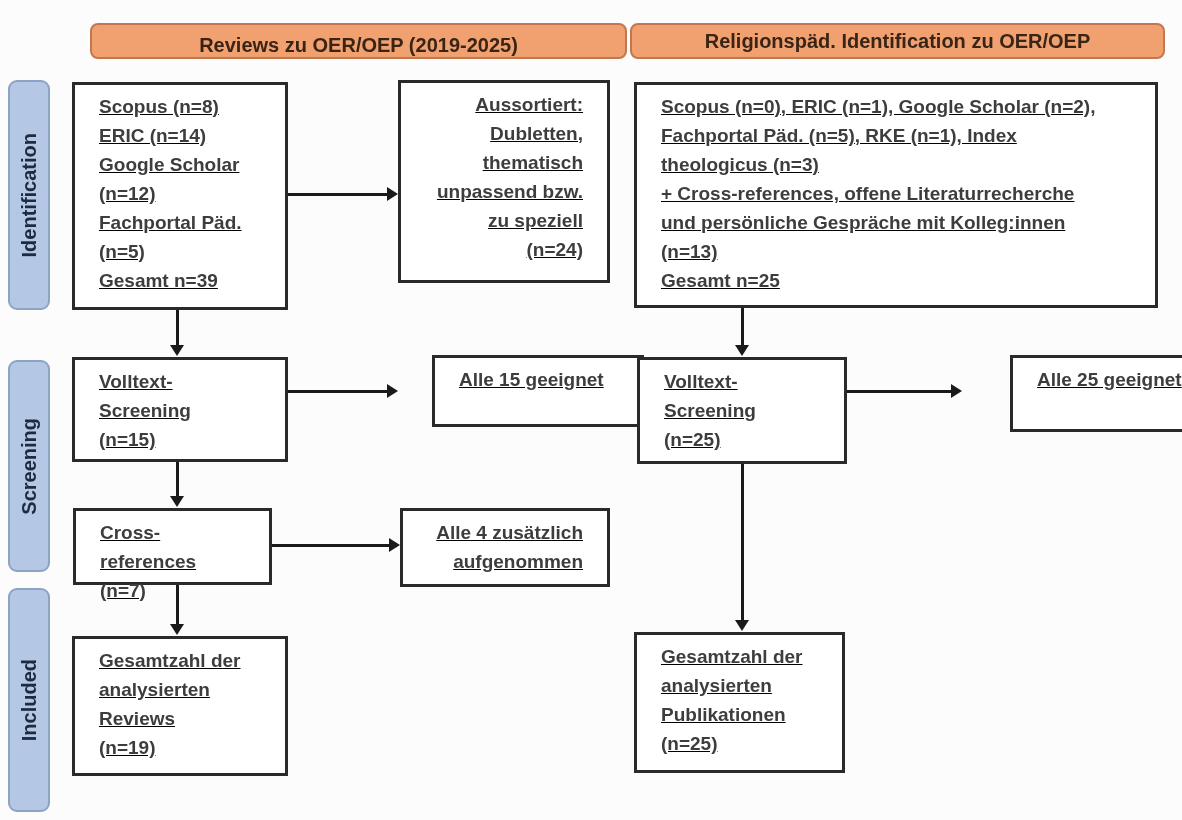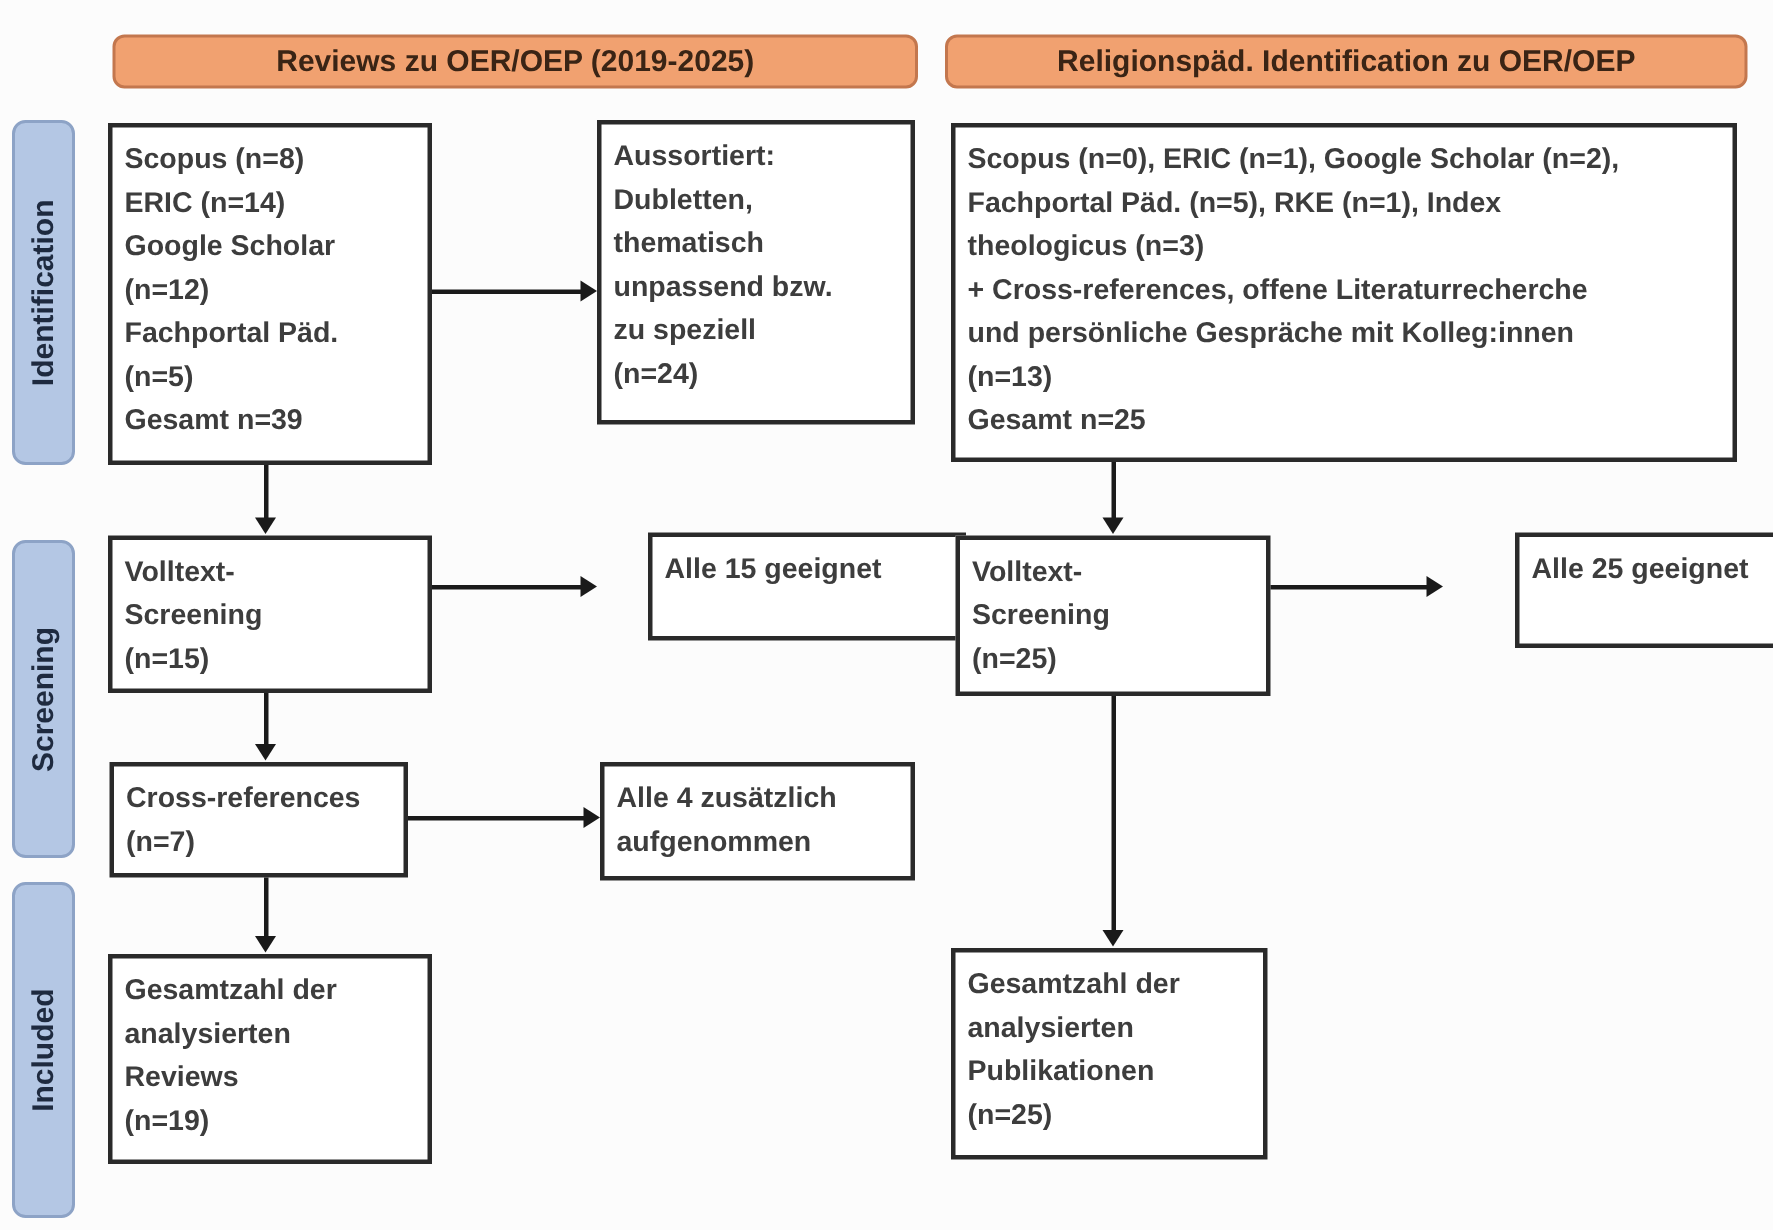--- a/index.html
+++ b/index.html
@@ -24,21 +24,21 @@
     box-sizing:border-box;
   }
   .stage .vtext{
     writing-mode:vertical-rl;transform:rotate(180deg);
     font-size:20px;font-weight:bold;color:#1e2a3f;
     white-space:nowrap;
   }
   
   .wbox{
     position:absolute;background:#ffffff;border:3px solid #2a2a2a;
-    box-sizing:border-box;padding:7px 8px;
+    box-sizing:border-box;padding:7px 24px;text-decoration:underline;
   }
   .btxt{
     display:block;white-space:pre-line;
     font-size:19px;line-height:29px;font-weight:bold;color:#3d3d3d;
   }
   
   .arrow-h{position:absolute;height:3px;background:#1a1a1a;}
   .arrow-h::after{
     content:'';position:absolute;right:-10px;top:-6px;width:0;height:0;
     border-left:11px solid #1a1a1a;border-top:7px solid transparent;border-bottom:7px solid transparent;
@@ -47,21 +47,21 @@
   .arrow-v::after{
     content:'';position:absolute;bottom:-10px;left:-6px;width:0;height:0;
     border-top:11px solid #1a1a1a;border-left:7px solid transparent;border-right:7px solid transparent;
   }
 </style>
 </head>
 <body>
 
 <div class="canvas">
 
-  <div class="col-header" style="left:75px;top:23px;width:537px;">
+  <div class="col-header" style="left:90px;top:23px;width:537px;align-items:flex-end;">
     <span>Reviews zu OER/OEP (2019-2025)</span>
   </div>
   <div class="col-header" style="left:630px;top:23px;width:535px;">
     <span>Religionspäd. Identification zu OER/OEP</span>
   </div>
 
   <div class="stage" style="left:8px;top:80px;height:230px;">
     <span class="vtext">Identification</span>
   </div>
   <div class="stage" style="left:8px;top:360px;height:212px;">
@@ -73,41 +73,41 @@
 
   <div class="wbox" style="left:72px;top:82px;width:216px;height:228px;">
     <span class="btxt">Scopus (n=8)
 ERIC (n=14)
 Google Scholar
 (n=12)
 Fachportal Päd.
 (n=5)
 Gesamt n=39</span>
   </div>
-  <div class="wbox" style="left:398px;top:80px;width:212px;height:203px;">
+  <div class="wbox" style="left:398px;top:80px;width:212px;height:203px;text-align:right;">
     <span class="btxt">Aussortiert:
 Dubletten,
 thematisch
 unpassend bzw.
 zu speziell
 (n=24)</span>
   </div>
   <div class="wbox" style="left:72px;top:357px;width:216px;height:105px;">
     <span class="btxt">Volltext-
 Screening
 (n=15)</span>
   </div>
   <div class="wbox" style="left:398px;top:355px;width:212px;height:72px;margin-left:34px;">
     <span class="btxt">Alle 15 geeignet</span>
   </div>
   <div class="wbox" style="left:73px;top:508px;width:199px;height:77px;">
     <span class="btxt">Cross-references
 (n=7)</span>
   </div>
-  <div class="wbox" style="left:400px;top:508px;width:210px;height:79px;">
+  <div class="wbox" style="left:400px;top:508px;width:210px;height:79px;text-align:right;">
     <span class="btxt">Alle 4 zusätzlich
 aufgenommen</span>
   </div>
   <div class="wbox" style="left:72px;top:636px;width:216px;height:140px;">
     <span class="btxt">Gesamtzahl der
 analysierten
 Reviews
 (n=19)</span>
   </div>
 

